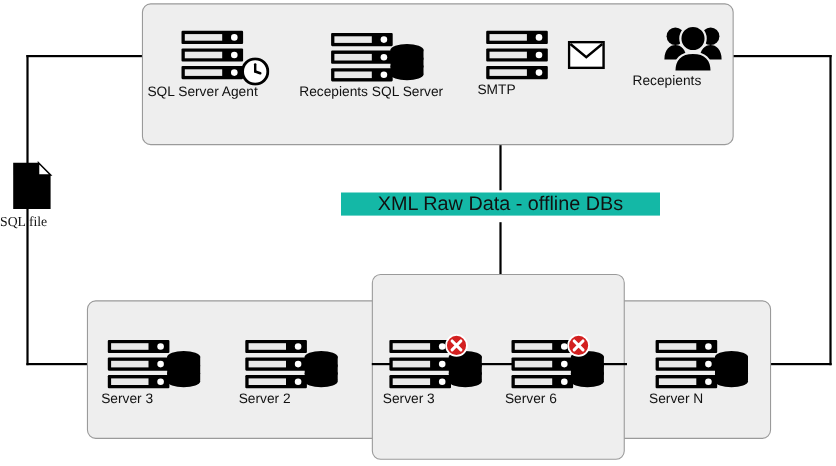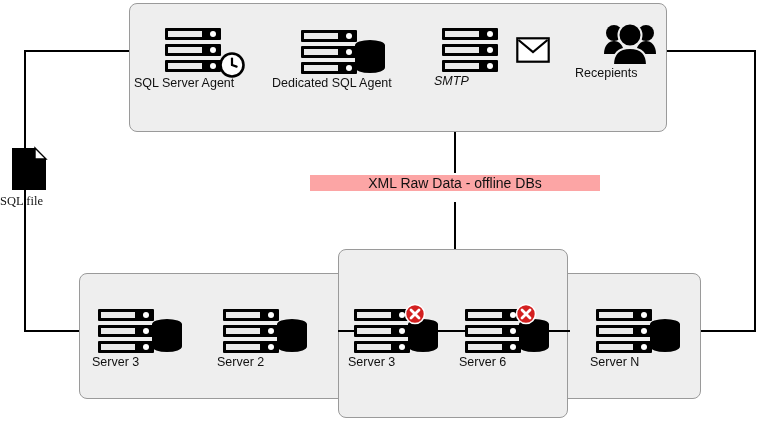--- a/index.html
+++ b/index.html
@@ -225,24 +225,24 @@
           </div>
       </div>
       <div class="db" style="margin-bottom:0px;">
         <div class="body"></div>
         <div class="disc"></div>
         <div class="disc"></div>
         <div class="disc"></div>
         <div class="disc"></div>
       </div>
     </div>
-    <div class="node-label">Dedicated SQL Agent</div>
-  </div>
-
-  <div class="node" style="left:434px; top:28px; width:72px;font-style:italic;">
+    <div class="node-label">Recepients SQL Server</div>
+  </div>
+
+  <div class="node" style="left:434px; top:28px; width:72px;">
     <div class="rack" style="margin:0 auto;">
       <div class="unit">
           <span class="slot"></span>
           <span class="led"></span>
         </div>
       <div class="unit">
           <span class="slot"></span>
           <span class="led"></span>
         </div>
       <div class="unit">
@@ -273,21 +273,21 @@
   </div>
 
   <div class="node" style="left:0px; top:146px; width:58px; z-index:9;font-family:Liberation Serif, serif;">
     <svg class="filedoc" viewBox="0 0 38 46" style="display:block; margin:0 auto;">
       <path d="M2 2 L25 2 L36 13 L36 44 L2 44 Z" fill="#000000"></path>
       <path d="M25 2 L25 13 L36 13 Z" fill="#ffffff" stroke="#000000" stroke-width="1.4"></path>
     </svg>
     <div class="node-label">SQL file</div>
   </div>
 
-  <div style="position:absolute; left:310px; top:175px; width:290px; text-align:center; font-size:14px; color:#111111; background:#fca5a5; z-index:7;">XML Raw Data - offline DBs</div>
+  <div style="position:absolute; left:310px; top:175px; width:290px; text-align:center; font-size:18px; color:#111111; background:#14b8a6; z-index:7;">XML Raw Data - offline DBs</div>
 
   <div class="node" style="left:92px; top:307px; width:96px;">
     <div class="rack-db" style="width:88px; height:46px; margin:0 auto;">
       <div class="rack">
         <div class="unit">
             <span class="slot"></span>
             <span class="led"></span>
           </div>
         <div class="unit">
             <span class="slot"></span>

